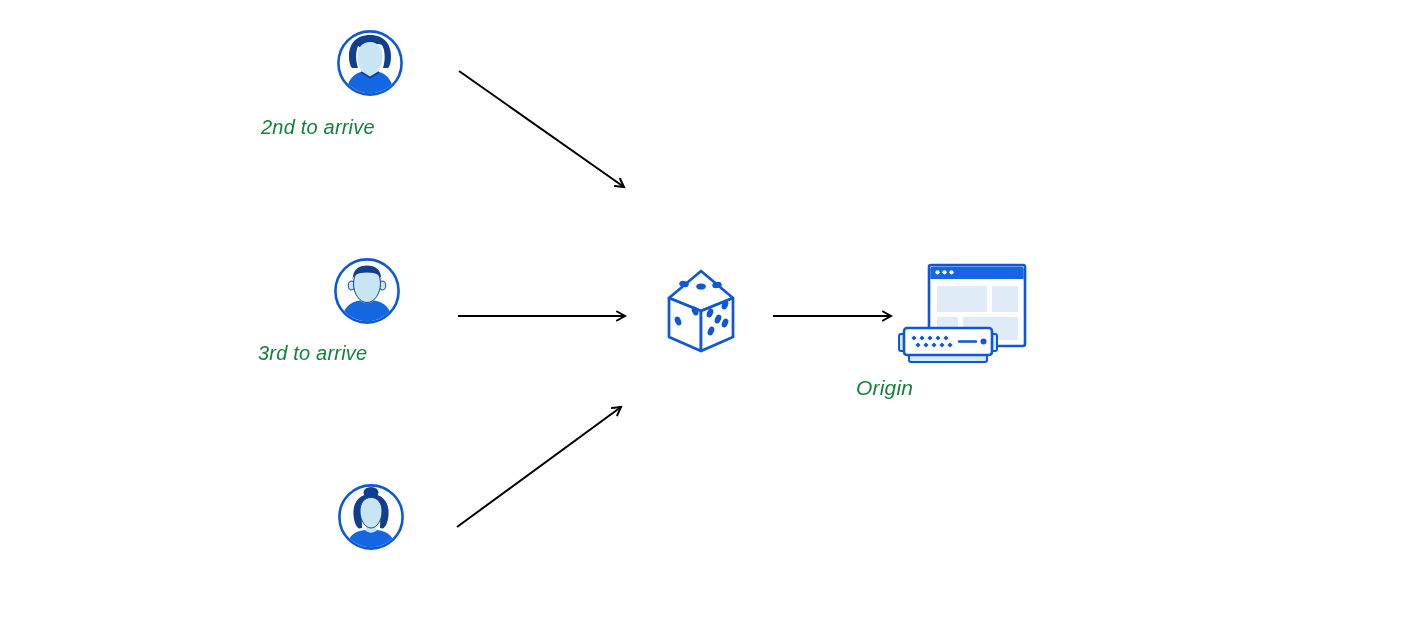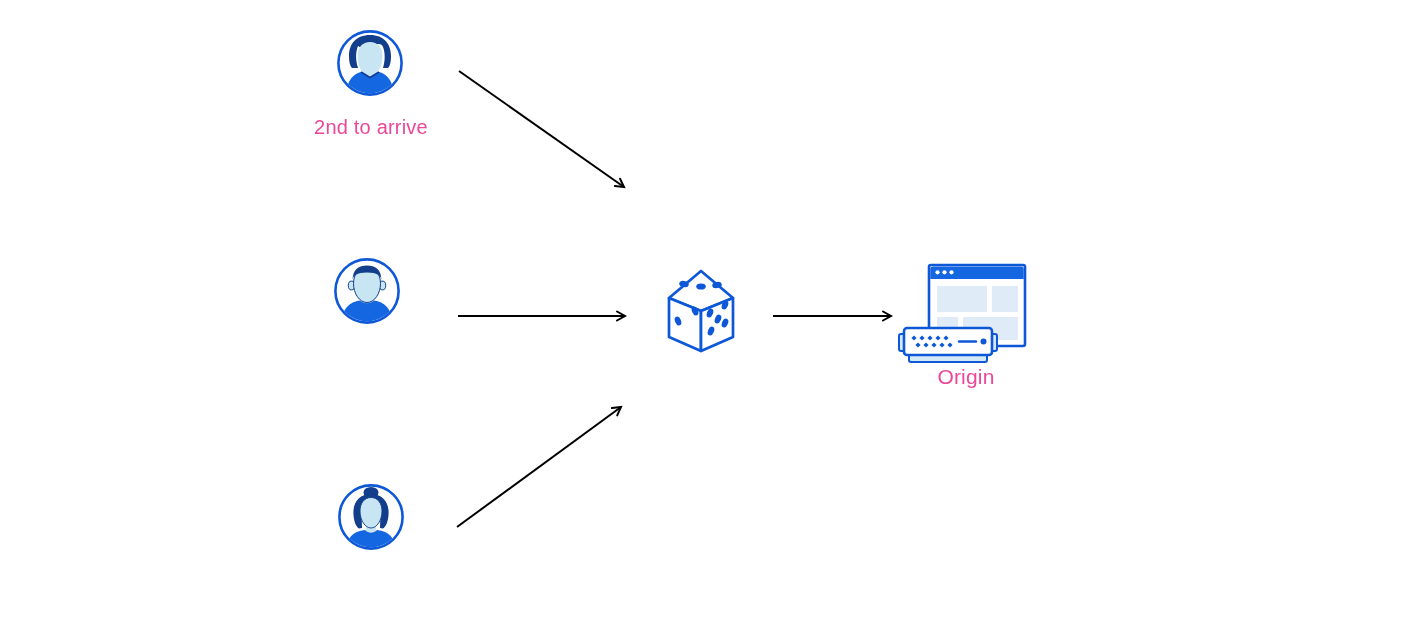--- a/index.html
+++ b/index.html
@@ -8,25 +8,25 @@
     width: 1405px;
     height: 633px;
     background: #ffffff;
     font-family: "Liberation Sans", sans-serif;
     overflow: hidden;
   }
   .icon { position: absolute; }
   .node-label {
     position: absolute;
     width: 220px;
-    text-align: center;
     font-size: 20px;
     line-height: 24px;
-    color: #ec4899;
+    color: #15803d;
     letter-spacing: 0.2px;
+    font-style: italic;
   }
   .origin-label { font-size: 21px; }
   .arrows-layer {
     position: absolute;
     left: 0; top: 0;
     pointer-events: none;
   }
 </style>
 </head>
 <body>
@@ -74,20 +74,21 @@
       <g clip-path="url(#c2)">
         <rect x="27" y="34" width="12" height="12" fill="#c8e5f4"></rect>
         <path d="M6,66 C9,48 18,43.5 26,42.5 C30,46 36,46 40,42.5 C48,43.5 57,48 60,66 Z" fill="#1467e0"></path>
         <ellipse cx="17.5" cy="27.5" rx="3.2" ry="4.4" fill="#c8e5f4" stroke="#123e8c" stroke-width="1"></ellipse>
         <ellipse cx="48.5" cy="27.5" rx="3.2" ry="4.4" fill="#c8e5f4" stroke="#123e8c" stroke-width="1"></ellipse>
         <path d="M33,9.5 C25,9.5 19.5,16 19.5,25.5 C19.5,35.5 25.5,44.5 33,44.5 C40.5,44.5 46.5,35.5 46.5,25.5 C46.5,16 41,9.5 33,9.5 Z" fill="#c8e5f4" stroke="#123e8c" stroke-width="1"></path>
         <path d="M18.5,23 C18.5,11 25,7.5 33,7.5 C41,7.5 47.5,11 47.5,23 C47.5,17.5 43,14.5 33,14.5 C23,14.5 18.5,17.5 18.5,23 Z" fill="#123e8c"></path>
       </g>
     </svg>
   </div>
+  <div class="node-label" style="left:258px; top:341px;">3rd to arrive</div>
 
   <div class="icon" style="left:338px; top:484px;">
     <svg width="66" height="66" viewBox="0 0 66 66">
       <defs>
           <clipPath id="c3">
             <circle cx="33" cy="33" r="30.4"></circle>
           </clipPath>
         </defs>
       <circle cx="33" cy="33" r="31.6" fill="#ffffff" stroke="#0e58d8" stroke-width="2.6"></circle>
       <g clip-path="url(#c3)">
@@ -156,15 +157,15 @@
           <path d="M29,80.4 L31.6,83 L29,85.6 L26.4,83 Z"></path>
           <path d="M37,80.4 L39.6,83 L37,85.6 L34.4,83 Z"></path>
           <path d="M45,80.4 L47.6,83 L45,85.6 L42.4,83 Z"></path>
           <path d="M53,80.4 L55.6,83 L53,85.6 L50.4,83 Z"></path>
         </g>
         <line x1="62" y1="79.5" x2="79" y2="79.5" stroke="#0e58d8" stroke-width="2.4" stroke-linecap="round"></line>
         <circle cx="86.5" cy="79.5" r="3" fill="#0e58d8"></circle>
       </g>
     </svg>
   </div>
-  <div class="node-label origin-label" style="left:856px; top:365px;">Origin</div>
+  <div class="node-label origin-label" style="left:856px; top:376px;">Origin</div>
 
 </div>
 
 </body></html>

